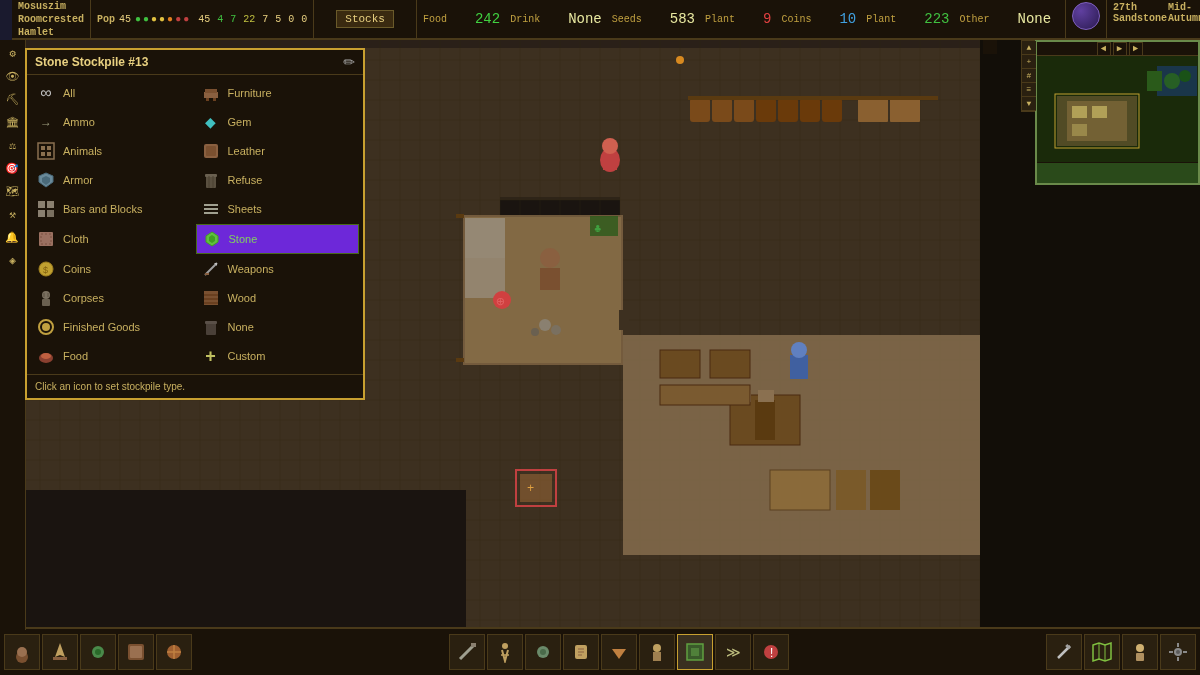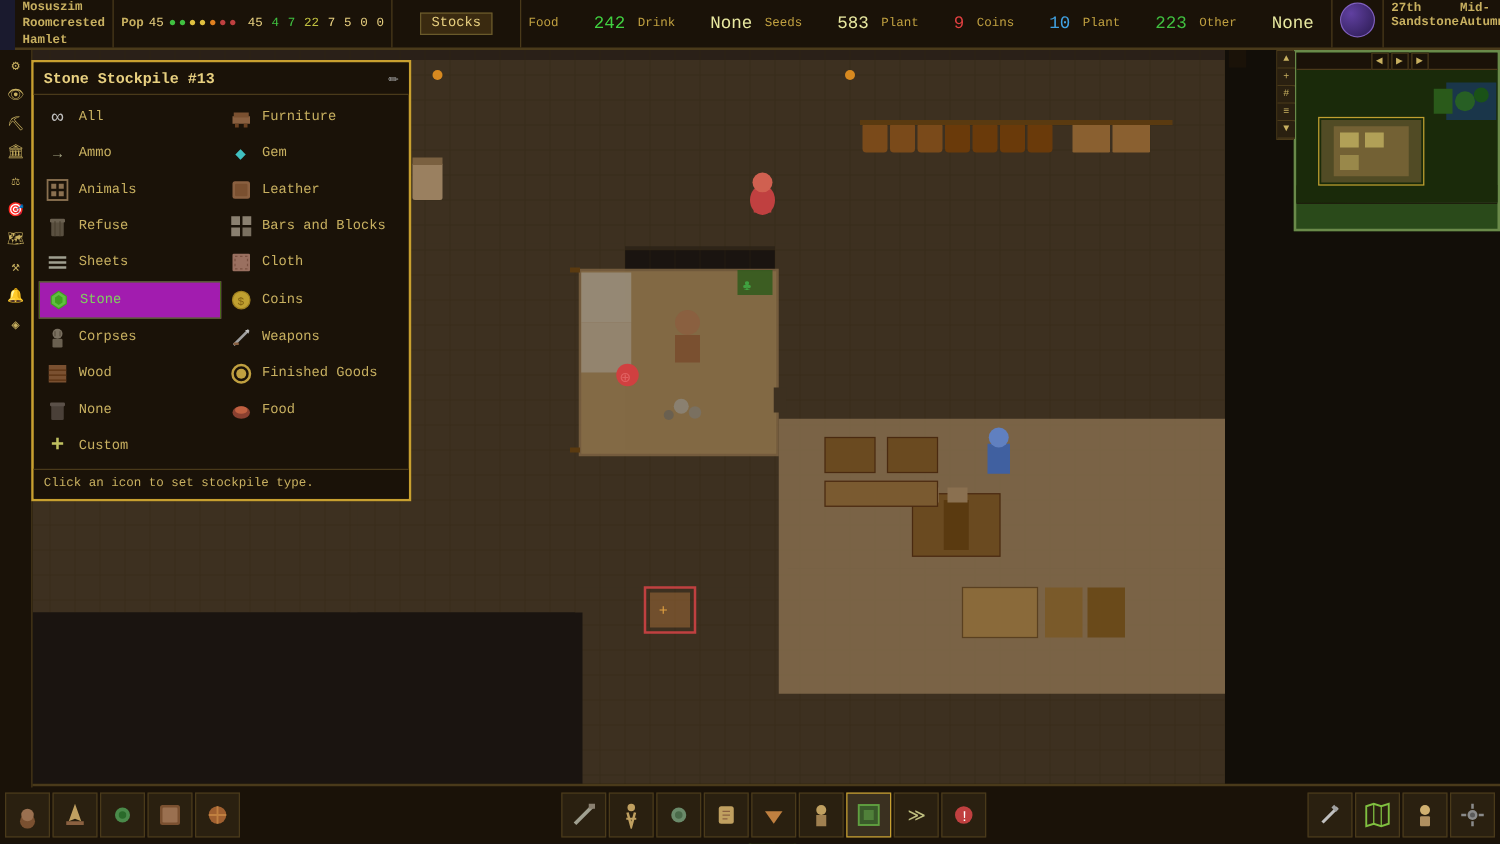--- a/index.html
+++ b/index.html
@@ -93,25 +93,25 @@
       padding: 2px 4px;
       text-align: center;
       border-top: 1px solid #4a3a1a;
     }
 
     
     #stockpile-panel {
       position: absolute;
       top: 48px;
       left: 25px;
-      width: 304px;
+      width: 340px;
       background: #1a1208;
       border: 2px solid #c8a030;
       z-index: 200;
-      font-family: Liberation Mono, monospace;
+      font-family: Liberation Sans, sans-serif;
     }
 
     #stockpile-title {
       display: flex;
       justify-content: space-between;
       align-items: center;
       background: #1a1208;
       padding: 4px 8px;
       border-bottom: 1px solid #4a3a1a;
     }
@@ -304,21 +304,21 @@
     .pop-red { color: #c04040; font-size: 10px; }
 
     
     .res-label { color: #c0a040; font-size: 10px; margin-right: 2px; }
     .res-val { color: #e8e8a0; font-size: 14px; margin-right: 8px; margin-left: 24px; }
     .res-val.highlight { color: #40d040; }
     .res-val.meat { color: #e04040; }
 
     
     .stockpile-item.highlighted {
-      background: #a21caf;
+      background: #6d28d9;
       border: 1px solid #4a6a1a;
     }
   </style>
 </head>
 <body>
 
 <div id="top-bar">
   <div class="top-bar-section">
     <div style="display:flex;flex-direction:column;line-height:1.3">
       <span class="top-bar-label">Mosuszim</span>
@@ -655,20 +655,29 @@
     <div class="stockpile-item">
       <div class="item-icon">
         <svg width="18" height="18" viewBox="0 0 18 18">
             <rect x="2" y="2" width="14" height="14" fill="#8a6040" rx="2"></rect>
             <rect x="4" y="4" width="10" height="10" fill="#7a5030" rx="1"></rect>
           </svg>
       </div>
       <span class="item-label">Leather</span>
     </div>
 
+    <div class="stockpile-item">
+      <div class="item-icon">
+        <svg width="18" height="18" viewBox="0 0 18 18">
+            <polygon points="9,2 16,5 16,11 9,16 2,11 2,5" fill="#6a8a9a" stroke="#4a6a7a" stroke-width="1"></polygon>
+            <polygon points="9,5 13,7 13,11 9,14 5,11 5,7" fill="#4a6a7a"></polygon>
+          </svg>
+      </div>
+      <span class="item-label">Armor</span>
+    </div>
 
     <div class="stockpile-item">
       <div class="item-icon">
         <svg width="18" height="18" viewBox="0 0 18 18">
             <rect x="4" y="5" width="10" height="12" fill="#5a5040" rx="1"></rect>
             <rect x="3" y="3" width="12" height="3" fill="#6a6050" rx="1"></rect>
             <line x1="7" y1="5" x2="7" y2="17" stroke="#4a4030" stroke-width="1"></line>
             <line x1="11" y1="5" x2="11" y2="17" stroke="#4a4030" stroke-width="1"></line>
           </svg>
       </div>
@@ -724,38 +733,38 @@
             <circle cx="9" cy="9" r="7" fill="#c0a030" stroke="#a08020" stroke-width="1"></circle>
             <text x="6" y="13" font-size="9" fill="#806010">$</text>
           </svg>
       </div>
       <span class="item-label">Coins</span>
     </div>
 
     <div class="stockpile-item">
       <div class="item-icon">
         <svg width="18" height="18" viewBox="0 0 18 18">
+            <line x1="3" y1="15" x2="15" y2="3" stroke="#a0a0a0" stroke-width="2"></line>
+            <polygon points="15,3 12,3 15,6" fill="#c0c0c0"></polygon>
+            <rect x="3" y="13" width="4" height="2" fill="#8a6040"></rect>
+          </svg>
+      </div>
+      <span class="item-label">Weapons</span>
+    </div>
+
+    <div class="stockpile-item">
+      <div class="item-icon">
+        <svg width="18" height="18" viewBox="0 0 18 18">
             <circle cx="9" cy="6" r="4" fill="#7a7060"></circle>
             <rect x="5" y="10" width="8" height="7" fill="#6a6050" rx="1"></rect>
             <line x1="7" y1="4" x2="7" y2="8" stroke="#5a5040" stroke-width="1"></line>
             <line x1="11" y1="4" x2="11" y2="8" stroke="#5a5040" stroke-width="1"></line>
           </svg>
       </div>
       <span class="item-label">Corpses</span>
-    </div>
-
-    <div class="stockpile-item">
-      <div class="item-icon">
-        <svg width="18" height="18" viewBox="0 0 18 18">
-            <line x1="3" y1="15" x2="15" y2="3" stroke="#a0a0a0" stroke-width="2"></line>
-            <polygon points="15,3 12,3 15,6" fill="#c0c0c0"></polygon>
-            <rect x="3" y="13" width="4" height="2" fill="#8a6040"></rect>
-          </svg>
-      </div>
-      <span class="item-label">Weapons</span>
     </div>
 
     <div class="stockpile-item">
       <div class="item-icon">
         <svg width="18" height="18" viewBox="0 0 18 18">
             <rect x="2" y="2" width="14" height="14" fill="#7a5030"></rect>
             <line x1="2" y1="6" x2="16" y2="6" stroke="#5a3010" stroke-width="1"></line>
             <line x1="2" y1="10" x2="16" y2="10" stroke="#5a3010" stroke-width="1"></line>
             <line x1="2" y1="14" x2="16" y2="14" stroke="#5a3010" stroke-width="1"></line>
           </svg>

